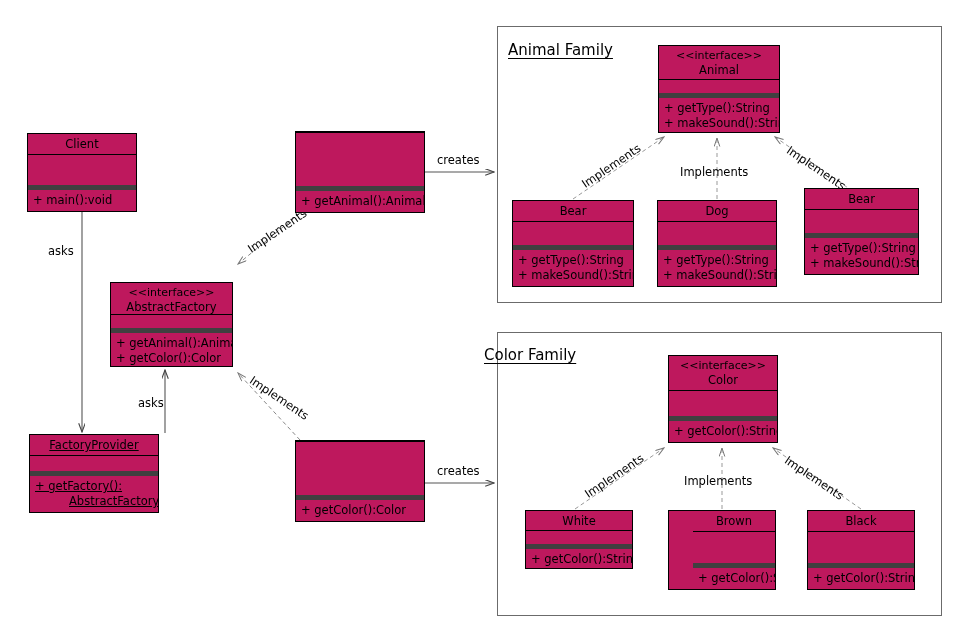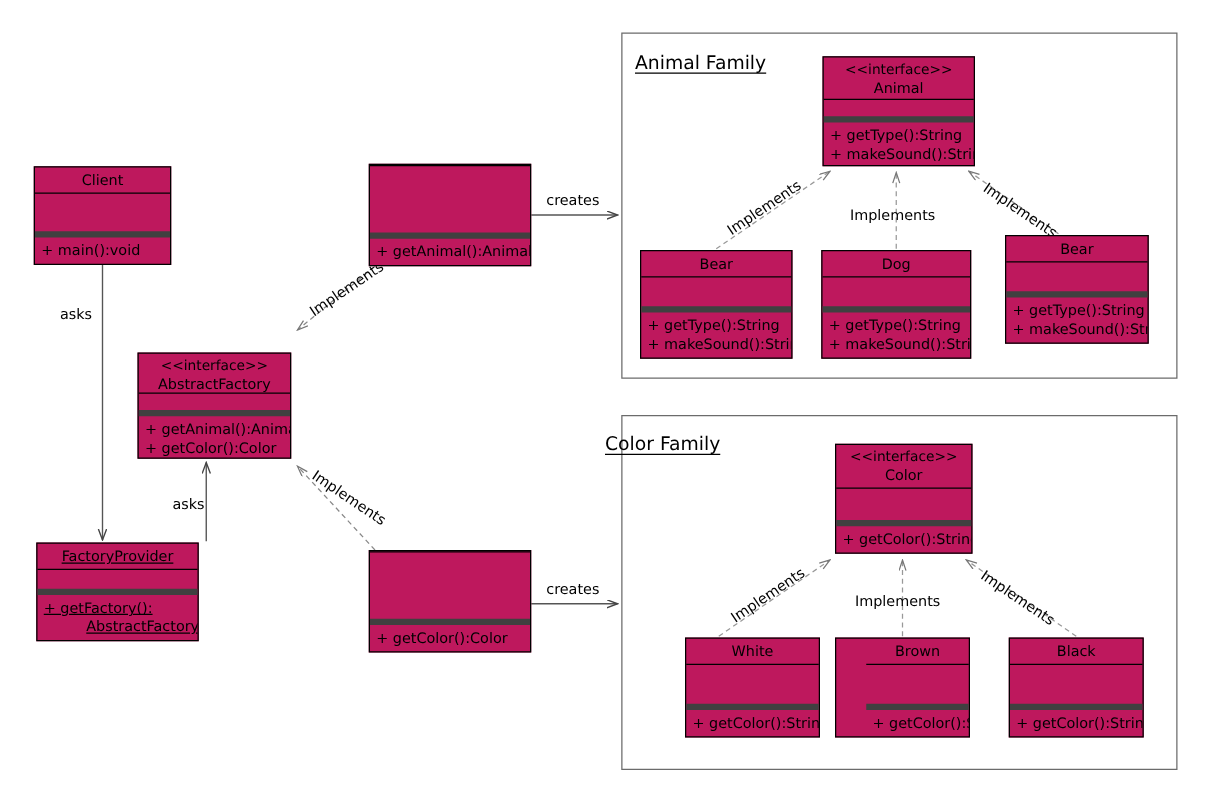--- a/index.html
+++ b/index.html
@@ -274,21 +274,21 @@
     <div class="sec head">
       <span class="iface">&lt;&lt;interface&gt;&gt;</span>
       <span class="cname">Color</span>
     </div>
     <div class="sec attrs"></div>
     <div class="sec ops">
       <span class="op">+ getColor():String</span>
     </div>
   </div>
 
-  <div class="uml" style="left:548px; top:510px; width:108px; height:80px;">
+  <div class="uml" style="left:525px; top:510px; width:108px; height:59px;">
     <div class="sec head">
       <span class="cname">White</span>
     </div>
     <div class="sec attrs"></div>
     <div class="sec ops">
       <span class="op">+ getColor():String</span>
     </div>
   </div>
 
   <div class="uml" style="left:668px; top:510px; width:108px; height:80px;padding-left:24px;">

